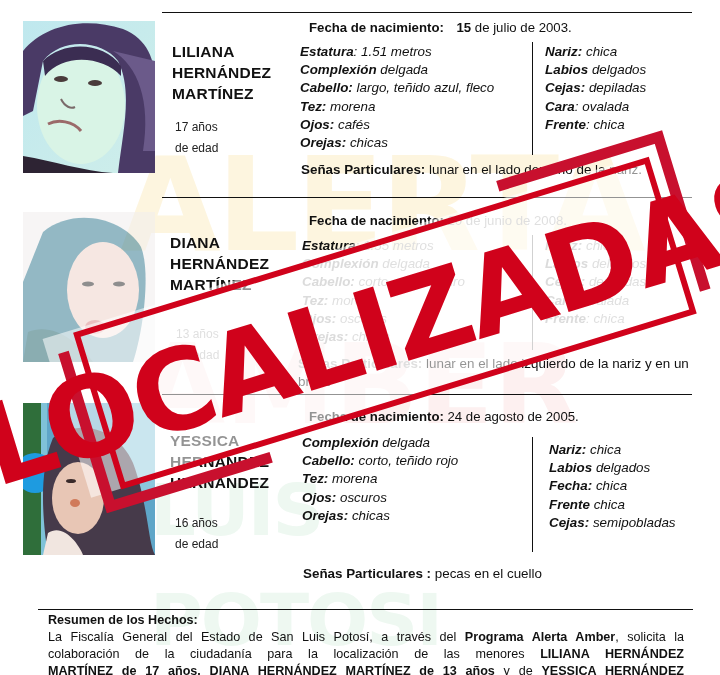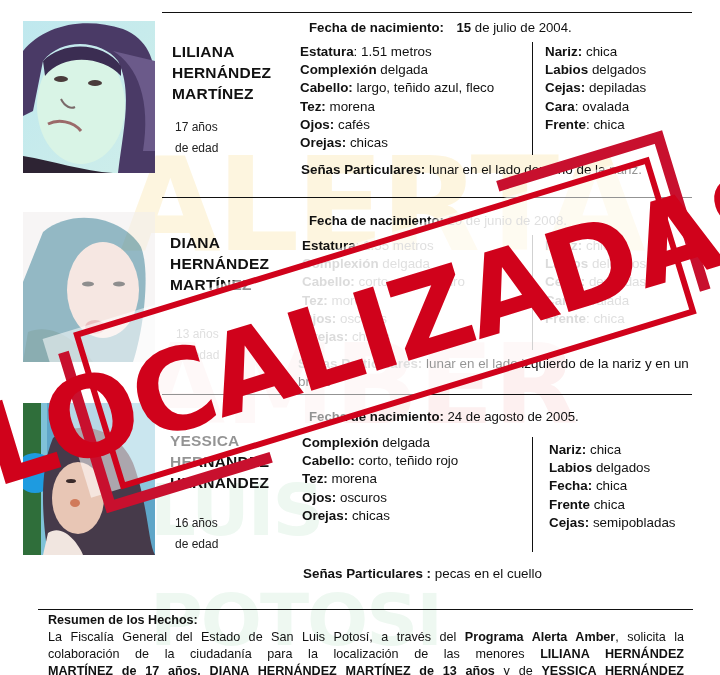--- a/index.html
+++ b/index.html
@@ -27,21 +27,21 @@
 
   .photo { position:absolute; width:132px; }
   .photo svg { display:block; width:100%; height:100%; }
 
   .name { position:absolute; font-weight:bold; font-size:15.5px; line-height:21px; color:#111; letter-spacing:0.2px; }
   .age { position:absolute; font-size:12px; line-height:21px; color:#222; }
 
   .fecha { position:absolute; font-size:13.2px; color:#111; white-space:nowrap; }
   .fecha b { font-weight:bold;margin-left:9px; }
 
-  .col { position:absolute; font-size:13.4px; line-height:18.2px; color:#111; white-space:nowrap; }
+  .col { position:absolute; font-size:13.4px; line-height:18.2px; color:#111; white-space:nowrap;font-style:italic; }
   .col .row b { font-weight:bold; }
 
   .vline { position:absolute; width:1px; background:#111; }
 
   .senas { position:absolute; font-size:13.4px; line-height:18px; color:#111; }
   .senas b { font-weight:bold; }
 
   .faded { color:#b9b9b9 !important; }
   .faded b { color:#b0b0b0; }
 
@@ -89,21 +89,21 @@
     <div>LILIANA</div>
     <div>HERNÁNDEZ</div>
     <div>MARTÍNEZ</div>
   </div>
   <div class="age" style="left:175px; top:117px;">
     <div>17 años</div>
     <div>de edad</div>
   </div>
 
   <div class="fecha" style="left:300px; top:20px;">
-    <b>Fecha de nacimiento:</b> <b>15</b><span> de julio de 2004.</span>
+    <b>Fecha de nacimiento:</b> <b>15</b><span> de julio de 2003.</span>
   </div>
 
   <div class="col" style="left:300px; top:43px;">
     <div class="row"><b>Estatura</b><span>:</span><span> 1.51 metros</span></div>
     <div class="row"><b>Complexión</b><span> delgada</span></div>
     <div class="row"><b>Cabello:</b><span> largo, teñido azul, fleco</span></div>
     <div class="row"><b>Tez:</b><span> morena</span></div>
     <div class="row"><b>Ojos:</b><span> cafés</span></div>
     <div class="row"><b>Orejas:</b><span> chicas</span></div>
   </div>

